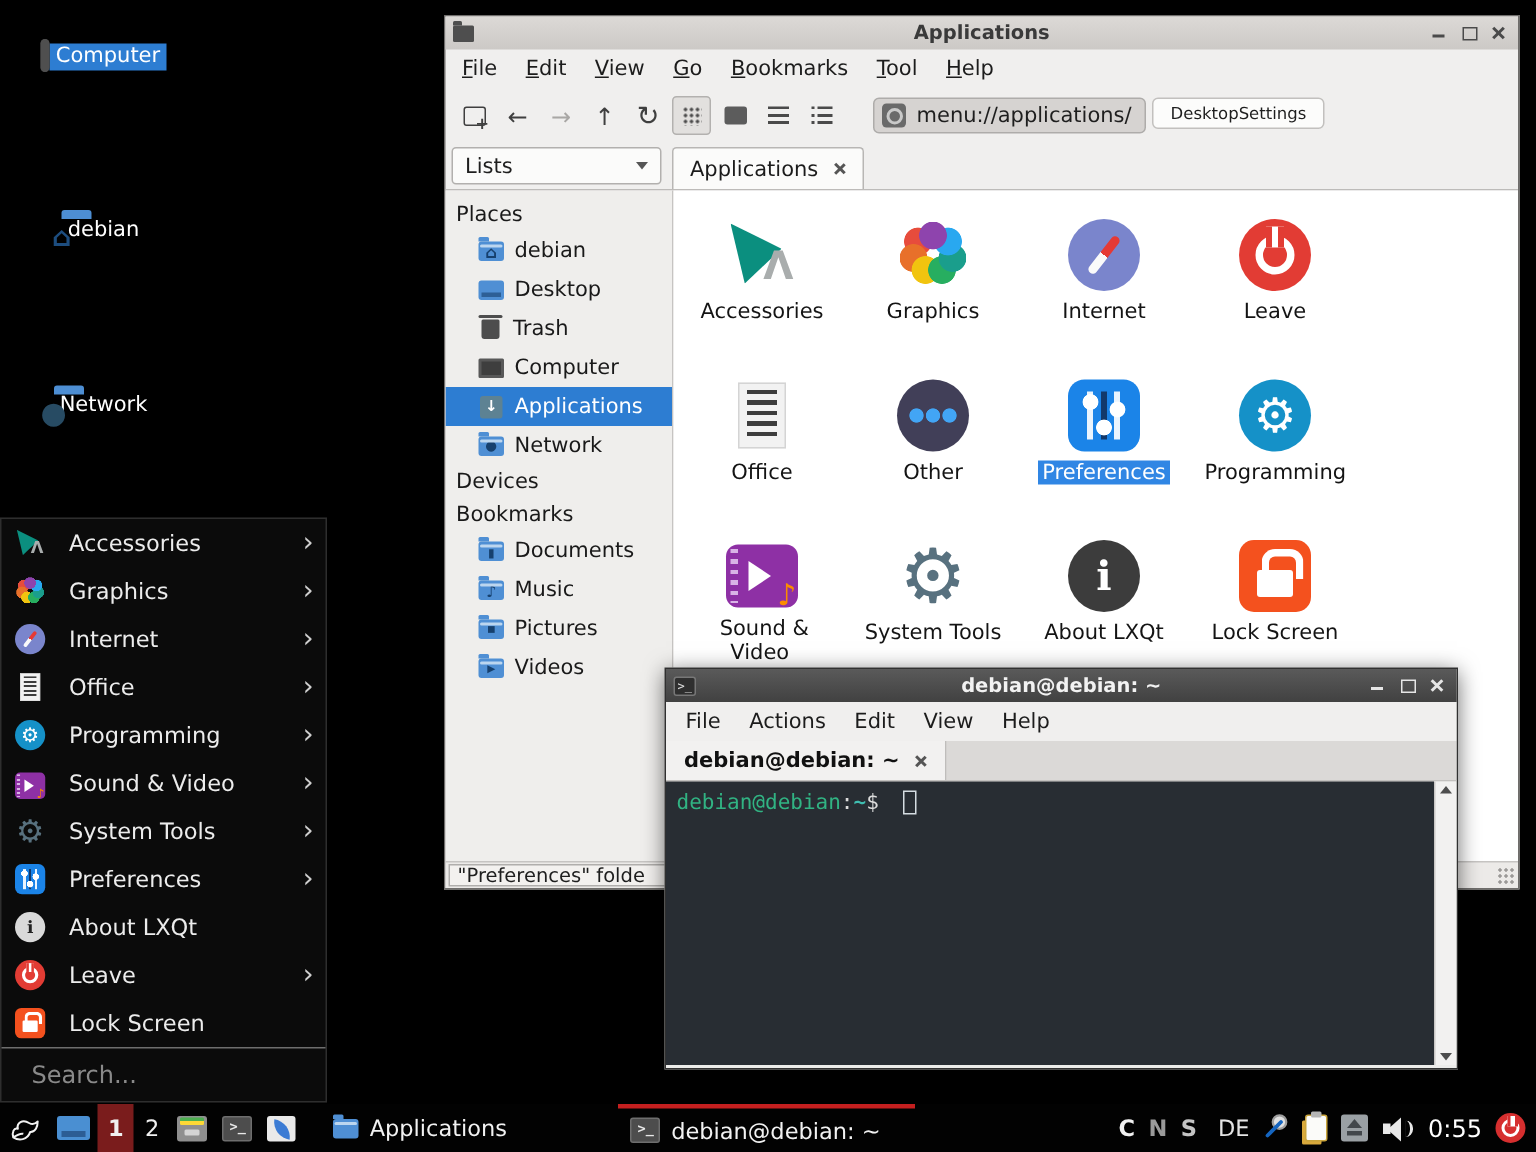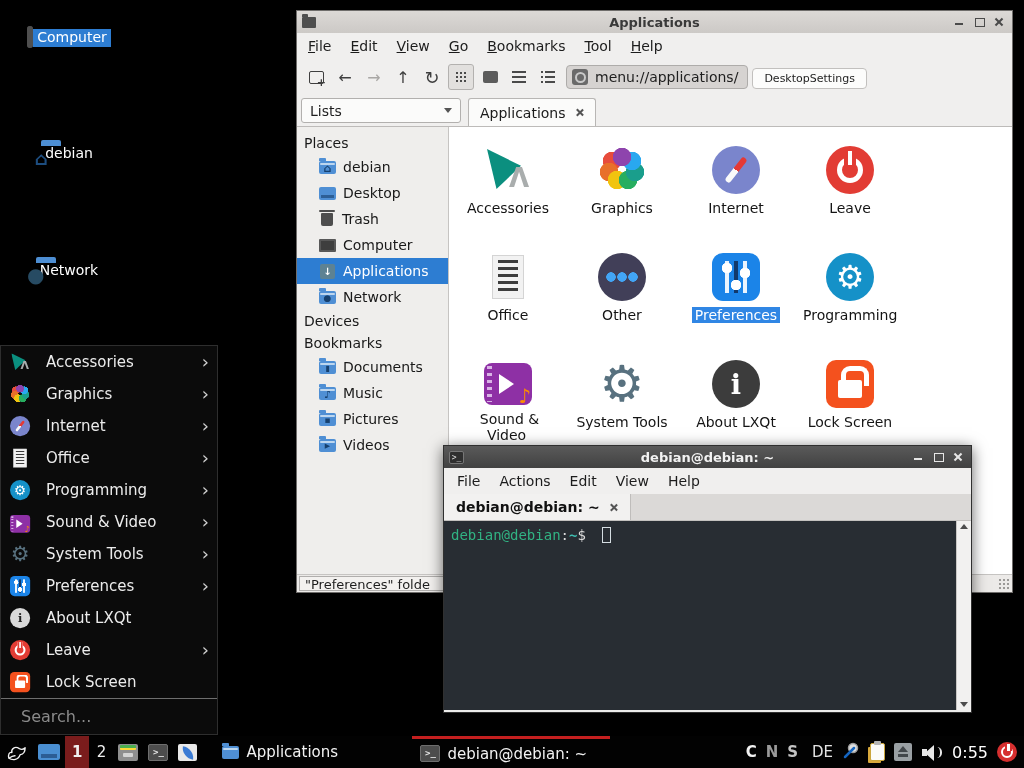--- a/index.html
+++ b/index.html
@@ -104,28 +104,28 @@
   .tbtn.disabled { color:#a9a7a5; }
   .ti-newtab::before { content:""; width:13px; height:11px; border:1.5px solid #3f3f3f; border-radius:2px; }
   .ti-newtab::after { content:"+"; position:absolute; right:3px; bottom:1px; font-size:11px; font-weight:bold; }
   .ti-back::after { content:"←"; } .ti-fwd::after { content:"→"; } .ti-up::after { content:"↑"; } .ti-reload::after { content:"↻"; font-size:18px; }
   .ti-grid::after { content:""; width:13px; height:13px; background-image:radial-gradient(#4a4a4a 1px, transparent 1.2px); background-size:4px 4px; }
   .ti-thumb::after { content:""; width:15px; height:12px; background:#5c5c5c; border-radius:2px; }
   .ti-compact::after { content:""; width:14px; height:12px; background:repeating-linear-gradient(180deg,#4a4a4a 0 2px,transparent 2px 5px); }
   .ti-detail::after { content:""; width:14px; height:12px;
     background:repeating-linear-gradient(180deg,#4a4a4a 0 2px,transparent 2px 5px) 4px 0 / 10px 12px no-repeat,
                repeating-linear-gradient(180deg,#4a4a4a 0 2px,transparent 2px 5px) 0 0 / 2px 12px no-repeat; }
-  .addr { flex:1; display:flex; align-items:flex-end; gap:4px; margin:0 2px; }
+  .addr { flex:1; display:flex; align-items:flex-start; gap:4px; margin:0 18px; }
   .addr-seg { background:#d6d3d1; border:1px solid #aeacaa; border-radius:4px; padding:3px 9px 3px 5px; display:flex; align-items:center; gap:7px; font-size:14px; color:#1e1e1e; }
   .addr-icon { width:16px; height:16px; background:#6a6a6a; border-radius:3px; position:relative; }
   .addr-icon::after { content:""; position:absolute; left:3px; top:3px; width:7px; height:7px; border:2px solid #c9c9c9; border-radius:50%; }
   .addr-btn { background:#fcfcfb; border:1px solid #c2c0be; border-radius:4px; padding:3px 11px; font-size:11px; color:#1e1e1e; }
 
   .fm-tabrow { height:32px; display:flex; align-items:stretch; flex:none; border-bottom:1px solid #bdbbb9; }
-  .lists-combo { width:160px; margin:3px 2px 3px 4px; border:1px solid #b2b0ae; border-radius:3px; background:#fbfbfa; display:flex; align-items:center; justify-content:space-between; padding:0 8px; font-size:14px; color:#1e1e1e; }
+  .lists-combo { width:140px; margin:3px 2px 3px 4px; border:1px solid #b2b0ae; border-radius:3px; background:#fbfbfa; display:flex; align-items:center; justify-content:space-between; padding:0 8px; font-size:14px; color:#1e1e1e; }
   .combo-arrow { width:0; height:0; border-left:4px solid transparent; border-right:4px solid transparent; border-top:5px solid #555; }
   .fm-tab { margin-top:3px; margin-left:5px; background:#fbfbfa; border:1px solid #b8b6b4; border-bottom:none; border-radius:3px 3px 0 0; display:flex; align-items:center; gap:9px; padding:0 11px; font-size:14px; color:#1b1b1b; }
   .xicon { width:9px; height:9px; position:relative; display:inline-block; }
   .xicon::before,.xicon::after { content:""; position:absolute; left:4px; top:0; width:1.6px; height:9px; background:#555; }
   .xicon::before { transform:rotate(45deg);} .xicon::after { transform:rotate(-45deg);}
 
   .fm-content { flex:1; display:flex; min-height:0; }
   .fm-sidebar { width:152px; background:#efeeec; border-right:1px solid #c6c4c2; padding-top:5px; font-size:14px; color:#191919; overflow:hidden; }
   .side-header { padding:3px 7px; height:22px; }
   .side-item { height:26px; display:flex; align-items:center; gap:7px; padding-left:22px; padding-right:4px; }

